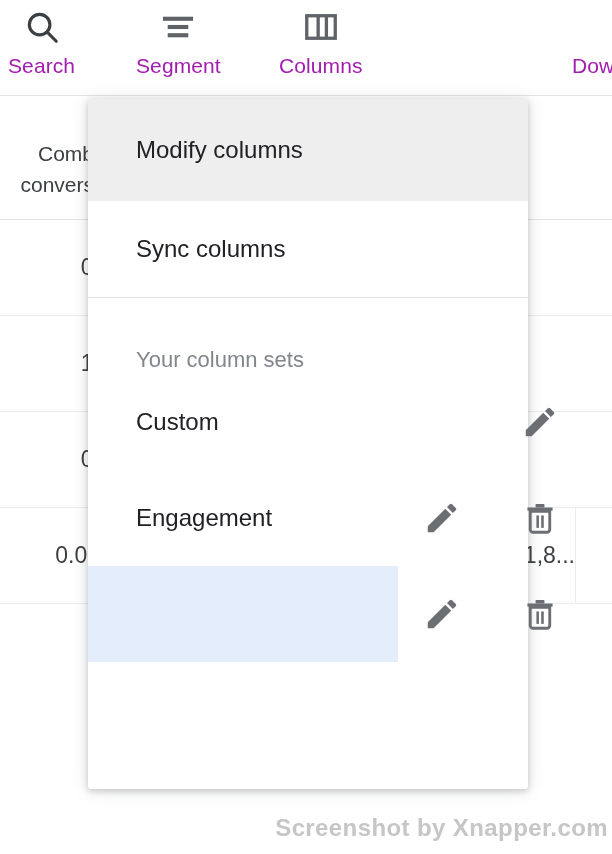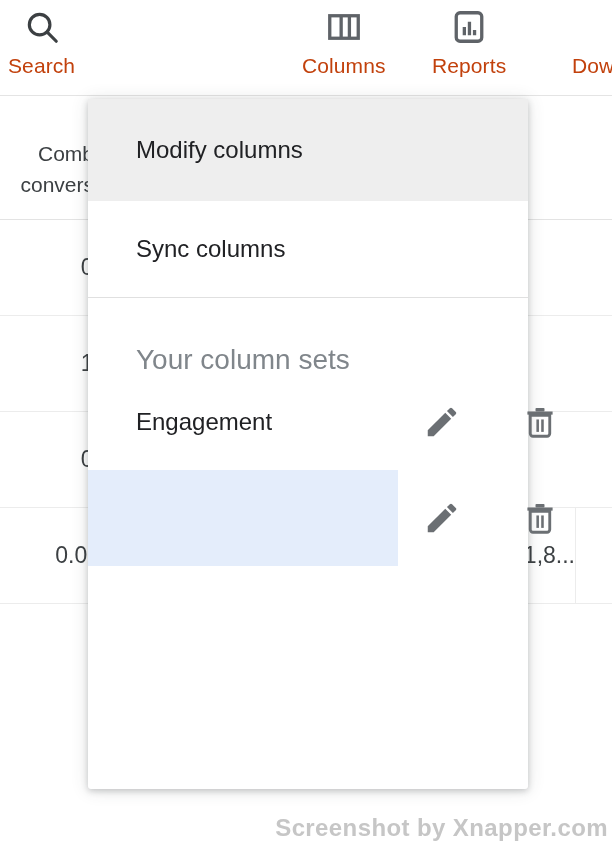--- a/index.html
+++ b/index.html
@@ -41,21 +41,21 @@
   .toolbar {
     position: absolute; left: 0; top: 0; width: 612px; height: 96px;
     background: #fff; display: flex; align-items: flex-start;
   }
   .tb-item {
     position: absolute; top: 8px;
     display: flex; flex-direction: column; align-items: center;
     gap: 8px; cursor: pointer; user-select: none;
   }
   .tb-icon { height: 38px; display: flex; align-items: center; justify-content: center; }
-  .tb-label { font-size: 21px; color: #c2410c; white-space: nowrap; letter-spacing: .1px; }
+  .tb-label { font-size: 21px; color: #a21caf; white-space: nowrap; letter-spacing: .1px; }
   .tb-sep { position: absolute; left: 0; top: 95px; width: 612px; height: 1px; background: #e4e4e4; }
 
   
   .menu {
     position: absolute; left: 88px; top: 99px; width: 440px; height: 690px;
     background: #ffffff;
     border-radius: 3px;
     box-shadow: 0 2px 6px rgba(60,64,67,.25), 0 1px 18px rgba(60,64,67,.14);
   }
   .menu-item {
@@ -69,21 +69,21 @@
   .mi-hover { background: #eeeeee; }
   .mi-sel-bg {
     position: absolute; left: 0; top: 0; width: 310px; height: 100%;
     background: #e4edfb;
   }
   .menu-divider { height: 1px; background: #e0e0e0; margin: 0; }
   .section-label {
     position: relative; height: 76px; display: flex; align-items: center;
   }
   .section-label span {
-    position: absolute; left: 48px; font-size: 28px; color: #80868b; white-space: nowrap; margin-top: 48px;
+    position: absolute; left: 48px; font-size: 22px; color: #80868b; white-space: nowrap; margin-top: 48px;
   }
   .mi-actions {
     position: absolute; top: 0; height: 100%; display: flex; align-items: center;
   }
   .act-btn {
     position: absolute; width: 44px; height: 44px;
     display: flex; align-items: center; justify-content: center;
     cursor: pointer;
   }
   .act-pencil { }
@@ -139,43 +139,42 @@
     <div class="tb-item" style="left:8px;">
       <div class="tb-icon">
         <svg width="38" height="38" viewBox="0 0 24 24" fill="none" stroke="#3c4043" stroke-width="2">
           <circle cx="10.5" cy="10.5" r="6.5"></circle>
           <line x1="15.3" y1="15.3" x2="21" y2="21" stroke-linecap="round"></line>
         </svg>
       </div>
       <div class="tb-label">Search</div>
     </div>
 
-
-    <div class="tb-item" style="left:302px;">
+    <div class="tb-item" style="left:136px;">
+      <div class="tb-icon">
+        <svg width="38" height="38" viewBox="0 0 24 24">
+          <rect x="2.5" y="5.5" width="19" height="2.6" fill="#5f6368"></rect>
+          <rect x="5.5" y="10.7" width="13" height="2.6" fill="#5f6368"></rect>
+          <rect x="5.5" y="15.9" width="13" height="2.6" fill="#5f6368"></rect>
+        </svg>
+      </div>
+      <div class="tb-label">Segment</div>
+    </div>
+
+    <div class="tb-item" style="left:279px;">
       <div class="tb-icon">
         <svg width="36" height="36" viewBox="0 0 24 24">
           <rect x="2.5" y="4.5" width="19" height="15" fill="none" stroke="#5f6368" stroke-width="2.2"></rect>
           <rect x="9" y="4.5" width="2.2" height="15" fill="#5f6368"></rect>
           <rect x="14.5" y="4.5" width="2.2" height="15" fill="#5f6368"></rect>
         </svg>
       </div>
       <div class="tb-label">Columns</div>
     </div>
 
-    <div class="tb-item" style="left:432px;">
-      <div class="tb-icon">
-        <svg width="36" height="36" viewBox="0 0 24 24">
-          <rect x="3.5" y="2.5" width="17" height="19" rx="2.5" ry="2.5" fill="none" stroke="#5f6368" stroke-width="2.2"></rect>
-          <rect x="7.8" y="12" width="2.2" height="5.5" fill="#5f6368"></rect>
-          <rect x="11.2" y="8.5" width="2.2" height="9" fill="#5f6368"></rect>
-          <rect x="14.6" y="14" width="2.2" height="3.5" fill="#5f6368"></rect>
-        </svg>
-      </div>
-      <div class="tb-label">Reports</div>
-    </div>
 
     <div class="tb-item" style="left:572px;">
       <div class="tb-icon"></div>
       <div class="tb-label">Dow</div>
     </div>
 
     <div class="tb-sep"></div>
   </div>
 
   <div class="menu">
@@ -187,20 +186,30 @@
     <div class="menu-item" style="height:96px;">
       <div class="mi-label">Sync columns</div>
     </div>
 
     <div class="menu-divider"></div>
 
     <div class="section-label">
       <span>Your column sets</span>
     </div>
 
+    <div class="menu-item">
+      <div class="mi-label">Custom</div>
+      <div class="mi-actions" style="left:0;width:100%;">
+        <div class="act-btn act-pencil" style="left:430px;">
+          <svg width="38" height="38" viewBox="0 0 24 24">
+            <path d="M3 17.25V21h3.75L17.81 9.94l-3.75-3.75L3 17.25zM20.71 7.04a1 1 0 000-1.41l-2.34-2.34a1 1 0 00-1.41 0l-1.83 1.83 3.75 3.75 1.83-1.83z" fill="#6b6f73"></path>
+          </svg>
+        </div>
+      </div>
+    </div>
 
 
     <div class="menu-item">
       <div class="mi-label">Engagement</div>
       <div class="mi-actions" style="left:0;width:100%;">
         <div class="act-btn act-pencil" style="left:332px;">
           <svg width="38" height="38" viewBox="0 0 24 24">
             <path d="M3 17.25V21h3.75L17.81 9.94l-3.75-3.75L3 17.25zM20.71 7.04a1 1 0 000-1.41l-2.34-2.34a1 1 0 00-1.41 0l-1.83 1.83 3.75 3.75 1.83-1.83z" fill="#6b6f73"></path>
           </svg>
         </div>

